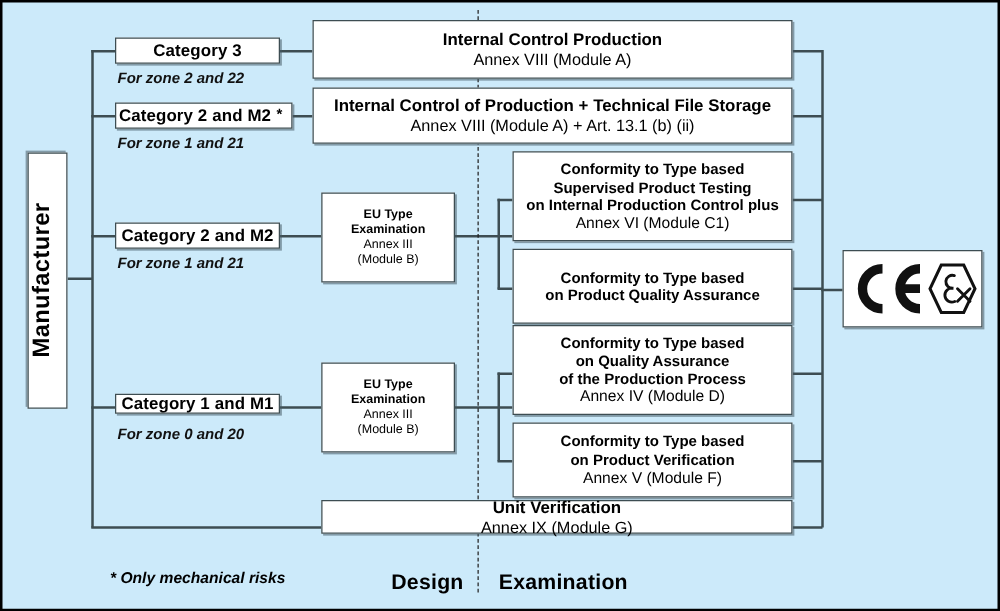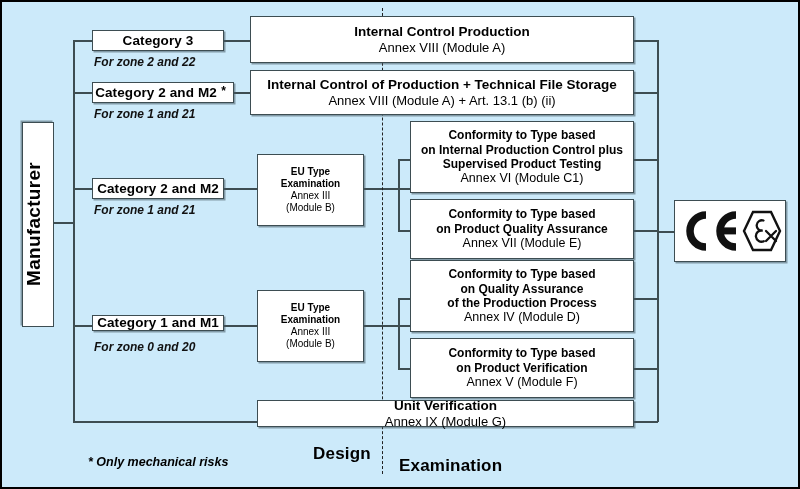--- a/index.html
+++ b/index.html
@@ -231,29 +231,28 @@
     <span class="ln n">Annex VIII (Module A)</span>
   </div>
 
   <div class="box wide" style="left:248px; top:68px; width:384px; height:45px;">
     <span class="ln b">Internal Control of Production + Technical File Storage</span>
     <span class="ln n">Annex VIII (Module A) + Art. 13.1 (b) (ii)</span>
   </div>
 
   <div class="box mod" style="left:408px; top:119px; width:224px; height:72px;">
     <span class="ln b">Conformity to Type based</span>
+    <span class="ln b">Supervised Product Testing</span>
     <span class="ln b">on Internal Production Control plus</span>
-    <span class="ln b">Supervised Product Testing</span>
     <span class="ln n">Annex  VI (Module C1)</span>
   </div>
 
   <div class="box mod" style="left:408px; top:197px; width:224px; height:60px;">
     <span class="ln b">Conformity to Type based</span>
     <span class="ln b">on Product Quality Assurance</span>
-    <span class="ln n">Annex  VII (Module E)</span>
   </div>
 
   <div class="box mod" style="left:408px; top:258px; width:224px; height:72px;">
     <span class="ln b">Conformity to Type based</span>
     <span class="ln b">on Quality Assurance</span>
     <span class="ln b">of the Production Process</span>
     <span class="ln n">Annex  IV (Module D)</span>
   </div>
 
   <div class="box mod" style="left:408px; top:336px; width:224px; height:60px;">
@@ -276,17 +275,17 @@
       <rect x="42" y="19.4" width="16" height="7" fill="#111111"></rect>
 
       <polygon points="75,4 93,4 102,23 93,42 75,42 66,23" fill="none" stroke="#111111" stroke-width="2.4" stroke-linejoin="miter"></polygon>
 
       <path d="M85.5 12.5 A5.2 5.2 0 1 0 84.6 22.6 A5.6 5.6 0 1 0 85.8 33.2" fill="none" stroke="#111111" stroke-width="2.3" stroke-linecap="round"></path>
 
       <path d="M88 23 L98 33 M98 23 L88 33" fill="none" stroke="#111111" stroke-width="2.3" stroke-linecap="round"></path>
     </svg>
   </div>
 
-  <div class="foot-label" style="left:311px; top:442px;">Design</div>
+  <div class="foot-label" style="left:311px; top:454px;">Design</div>
   <div class="foot-label" style="left:397px; top:454px;">Examination</div>
   <div id="note">* Only mechanical  risks</div>
 
 </div>
 
 </body></html>

